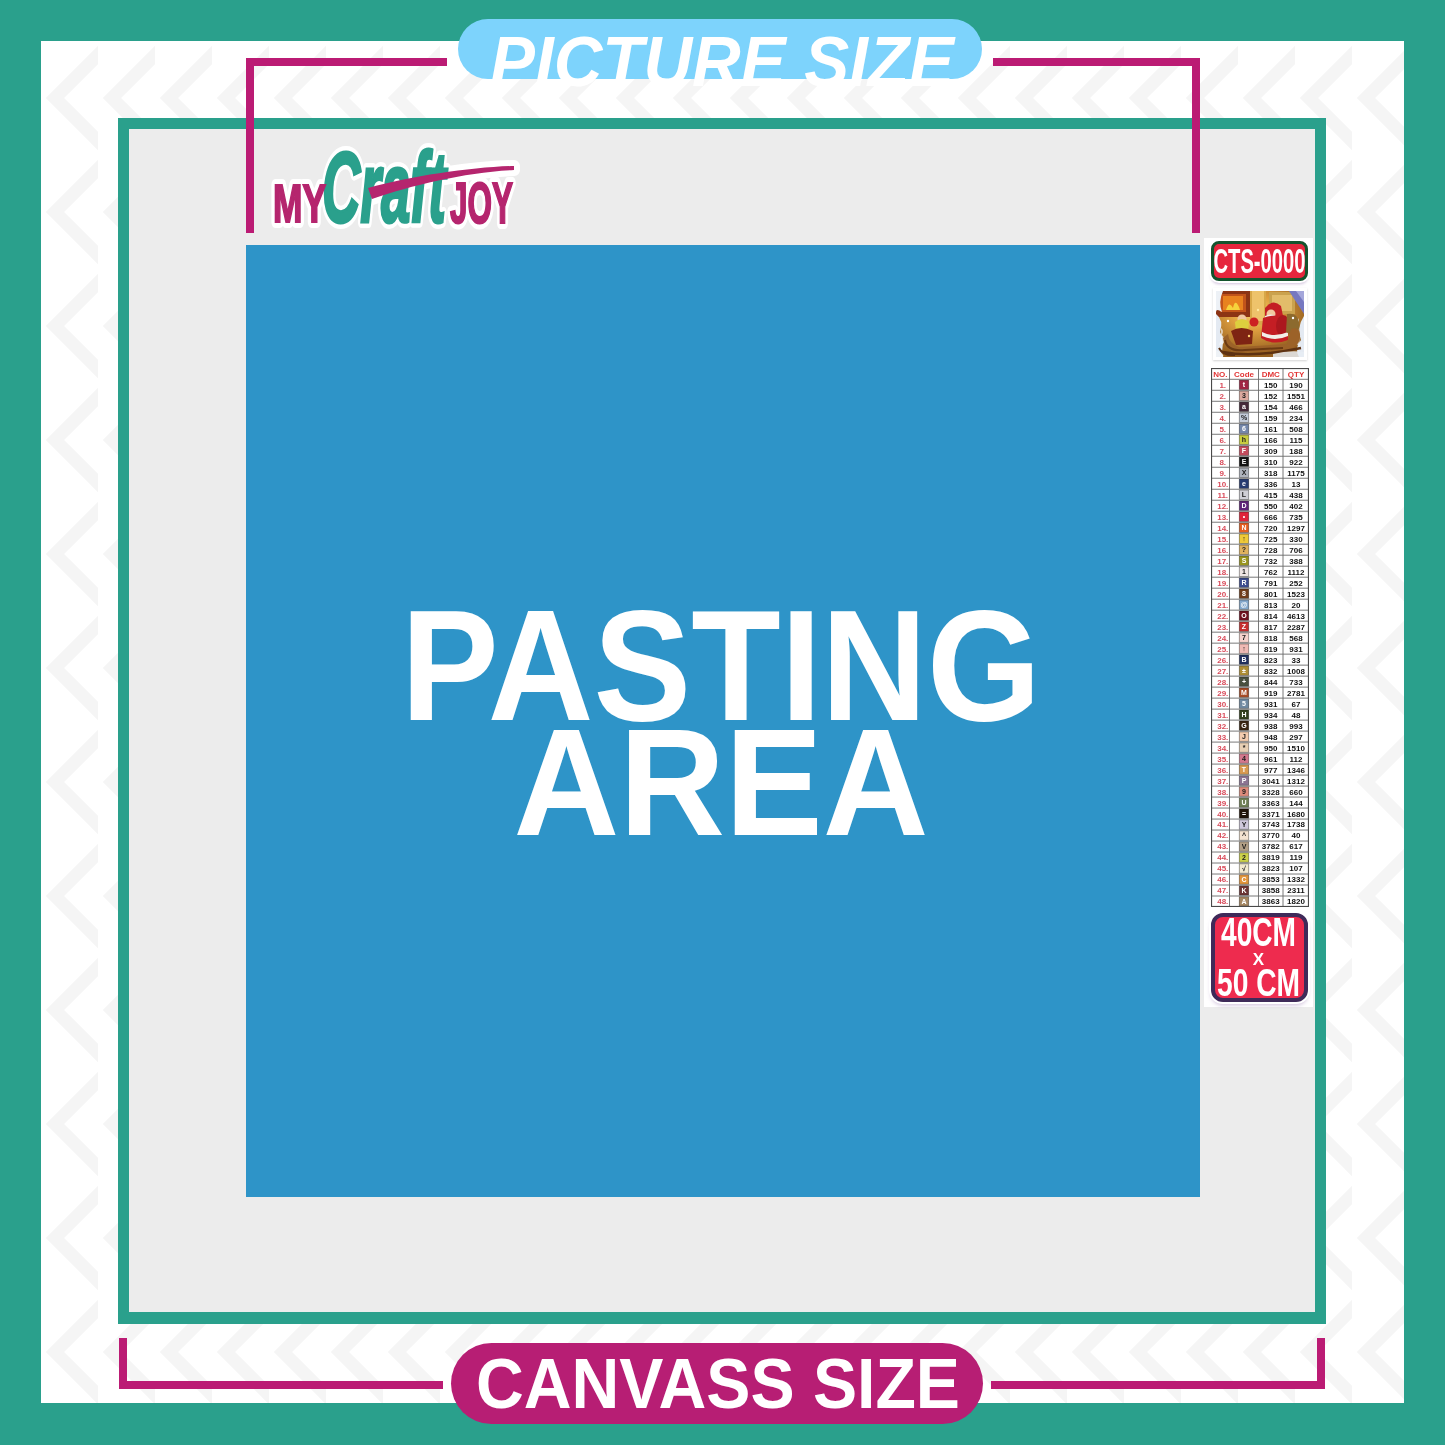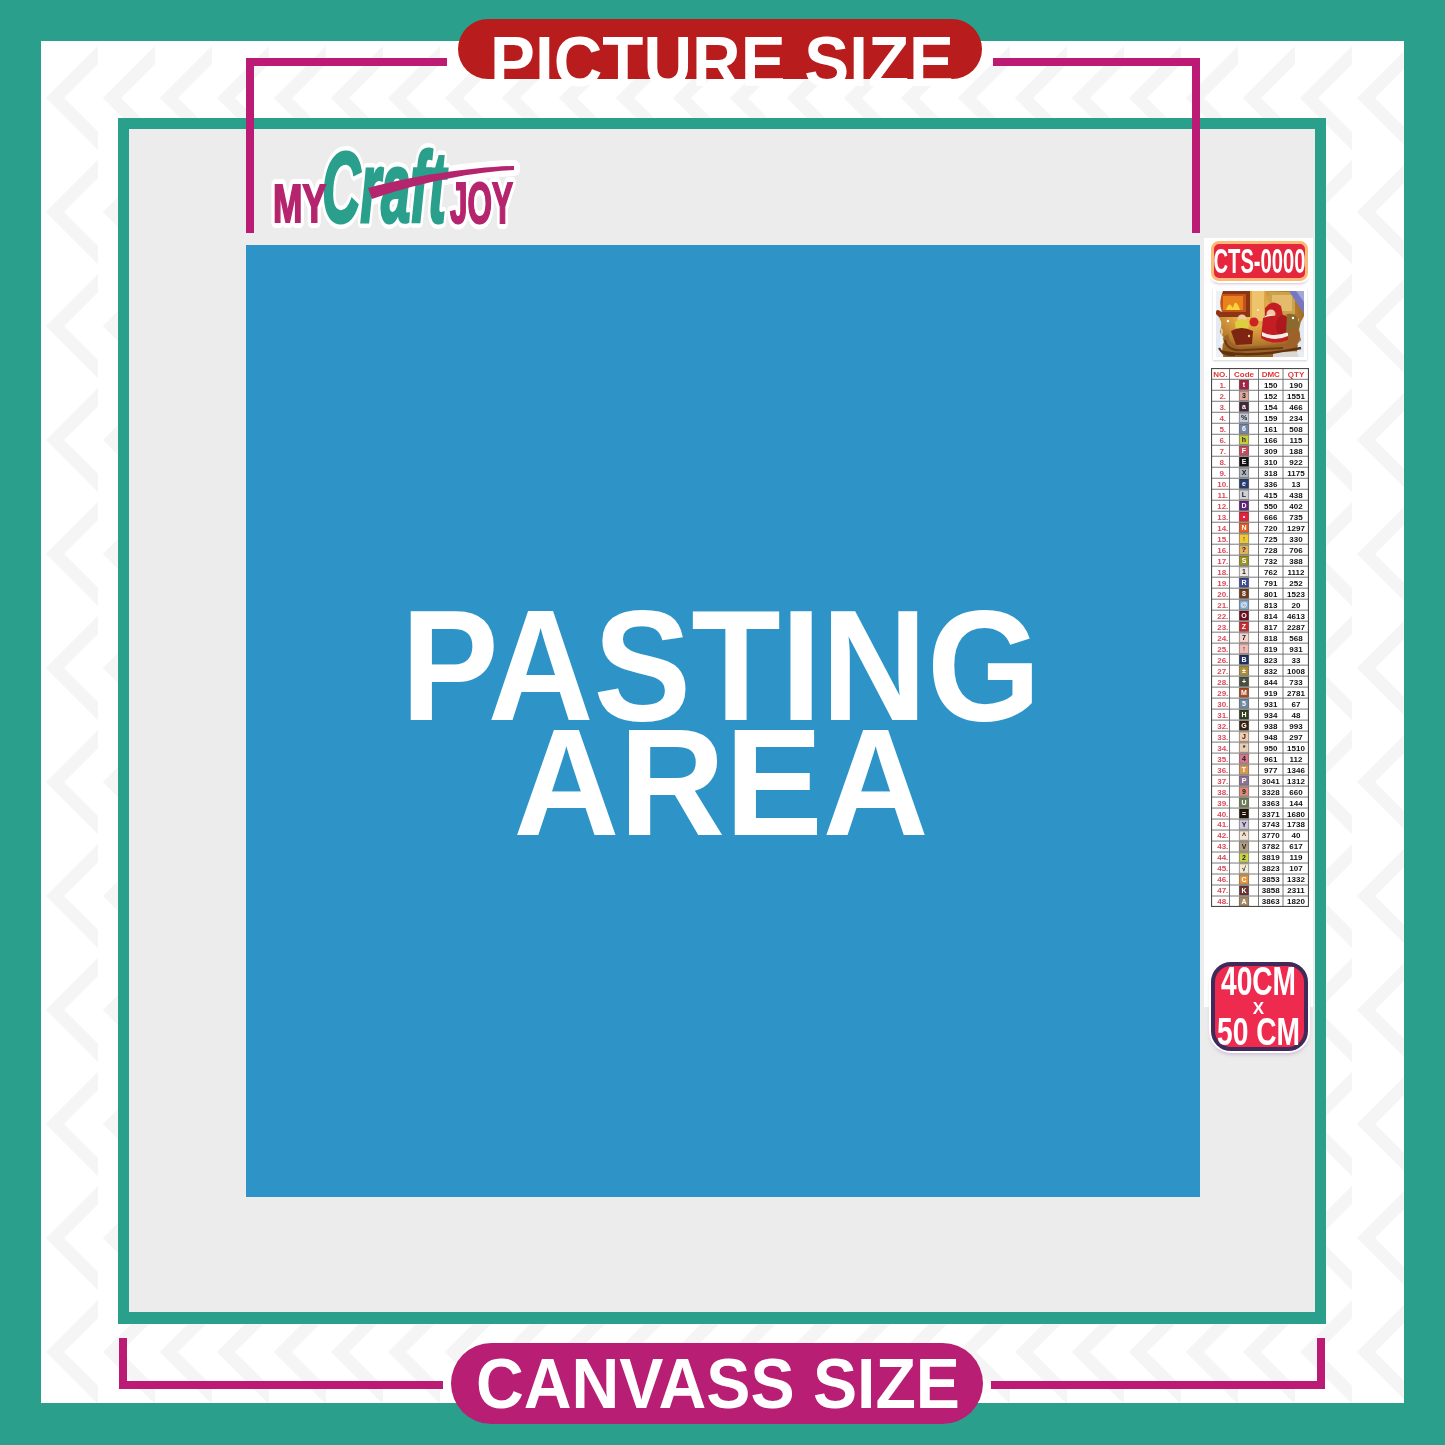--- a/index.html
+++ b/index.html
@@ -41,21 +41,21 @@
   </svg>
 
   <div class="abs" style="left:246px;top:58px;width:201px;height:8px;background:#bb1b74;"></div>
 
   <div class="abs" style="left:993px;top:58px;width:207px;height:8px;background:#bb1b74;"></div>
 
   <div class="abs" style="left:246px;top:58px;width:8px;height:175px;background:#bb1b74;"></div>
 
   <div class="abs" style="left:1192px;top:58px;width:8px;height:175px;background:#bb1b74;"></div>
 
-  <div class="abs" style="left:458px;top:19px;width:524px;height:60px;border-radius:40px;background:#b91c1c;">
+  <div class="abs" style="left:458px;top:19px;width:524px;height:60px;border-radius:40px;background:#7dd3fc;font-style:italic;">
      <svg width="524" height="80" viewBox="0 0 524 80" style="display:block">
        <text x="264" y="67" font-size="70" font-weight="bold" fill="#ffffff" text-anchor="middle" textLength="464" lengthAdjust="spacingAndGlyphs">PICTURE SIZE</text>
      </svg>
   </div>
 
   <div class="abs" style="left:119px;top:1381px;width:324px;height:8px;background:#bb1b74;"></div>
 
   <div class="abs" style="left:991px;top:1381px;width:334px;height:8px;background:#bb1b74;"></div>
 
   <div class="abs" style="left:119px;top:1338px;width:8px;height:51px;background:#bb1b74;"></div>
@@ -81,21 +81,21 @@
 
     <text x="11" y="92" font-weight="bold" font-size="54" fill="#b5256e" stroke="#b5256e" stroke-width="2" textLength="53" lengthAdjust="spacingAndGlyphs">MY</text>
 
     <text x="188" y="93" font-weight="bold" font-size="58" fill="#b5256e" stroke="#b5256e" stroke-width="2" textLength="63" lengthAdjust="spacingAndGlyphs">JOY</text>
 
     <path d="M106,58 C150,46 210,37 252,36 L252,40 C205,42 150,55 110,69 Z" fill="#b5256e"></path>
   </svg>
 
   <div class="abs" style="left:1204px;top:238px;width:109px;height:769px;background:#ffffff;"></div>
 
-  <div class="abs" style="left:1211px;top:241px;width:97px;height:40px;background:#e6263d;border:3px solid #fdba74;
+  <div class="abs" style="left:1211px;top:241px;width:97px;height:40px;background:#e6263d;border:3px solid #14532d;
        border-radius:8px;box-sizing:border-box;box-shadow:0 0 0 2px #ffffff,0 3px 3px rgba(170,140,190,.55);">
     <svg style="position:absolute;left:-3px;top:-3px;overflow:visible" width="97" height="40" viewBox="0 0 97 40">
       <text x="48.5" y="31.5" font-size="35" font-weight="bold" fill="#ffffff" text-anchor="middle" textLength="92" lengthAdjust="spacingAndGlyphs">CTS-0000</text>
     </svg>
   </div>
 
   <div class="abs" style="left:1213px;top:288px;width:94px;height:72px;background:#fff;box-shadow:0 1px 2px rgba(0,0,0,.18);">
     <svg width="94" height="72" viewBox="0 0 94 72" style="display:block">
       <defs>
         <radialGradient id="glow" cx="42%" cy="32%" r="65%">
@@ -452,22 +452,22 @@
         <line x1="0" y1="473.04" x2="98" y2="473.04"></line>
         <line x1="0" y1="484.03" x2="98" y2="484.03"></line>
         <line x1="0" y1="495.03" x2="98" y2="495.03"></line>
         <line x1="0" y1="506.02" x2="98" y2="506.02"></line>
         <line x1="0" y1="517.01" x2="98" y2="517.01"></line>
         <line x1="0" y1="528.01" x2="98" y2="528.01"></line>
       </g>
 <rect x="0.5" y="0.5" width="97" height="538" fill="none" stroke="#4a4a4a" stroke-width="1.2"></rect>
   </svg>
 
-  <div class="abs" style="left:1211px;top:962px;width:97px;height:89px;background:#ee2b4e;border:4px solid #3f2a59;
-       border-radius:20px;box-sizing:border-box;box-shadow:0 0 0 2px #ffffff,0 3px 4px rgba(170,140,190,.6);">
+  <div class="abs" style="left:1211px;top:913px;width:97px;height:89px;background:#ee2b4e;border:4px solid #3f2a59;
+       border-radius:12px;box-sizing:border-box;box-shadow:0 0 0 2px #ffffff,0 3px 4px rgba(170,140,190,.6);">
     <svg width="89" height="81" viewBox="0 0 89 81" style="display:block">
       <g fill="#ffffff" font-weight="bold" text-anchor="middle">
         <text x="43.5" y="29" font-size="40" textLength="75" lengthAdjust="spacingAndGlyphs">40CM</text>
         <text x="43.5" y="48" font-size="17">X</text>
         <text x="43.5" y="78.5" font-size="39" textLength="83" lengthAdjust="spacingAndGlyphs">50 CM</text>
       </g>
     </svg>
   </div>
 
 </div>

